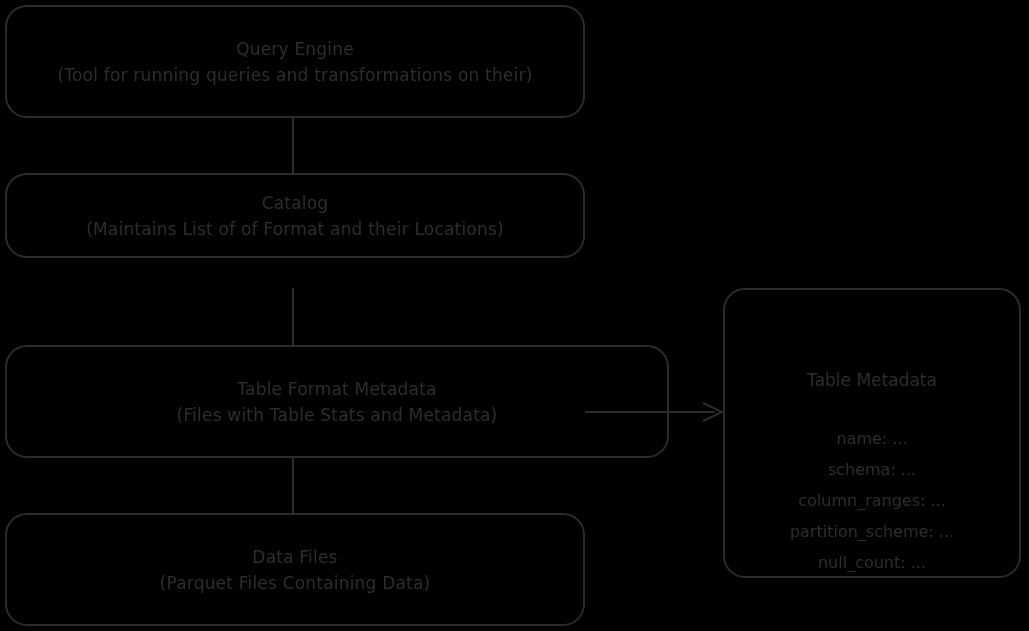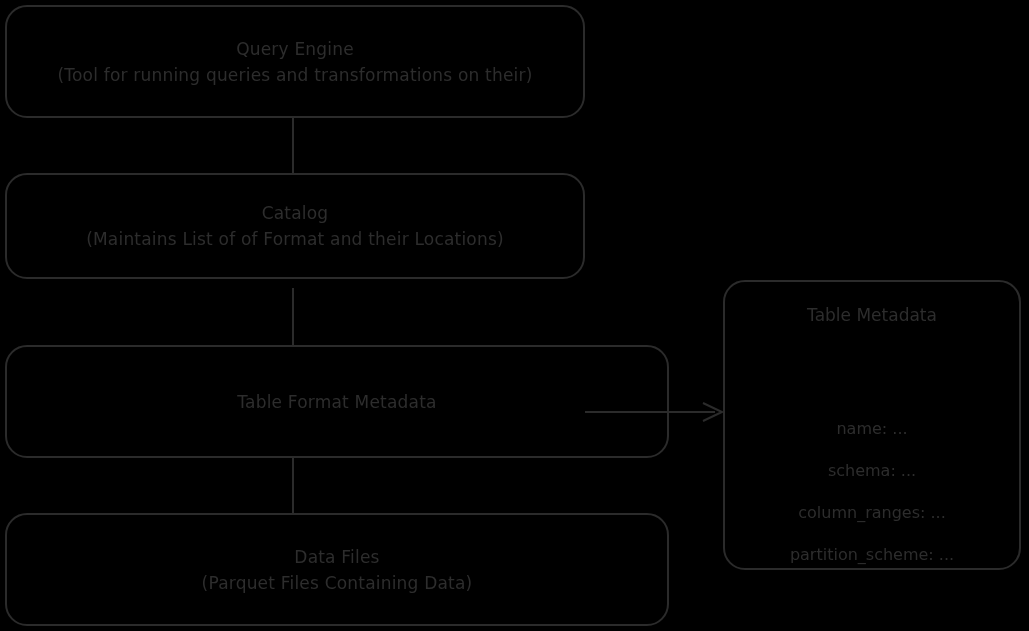--- a/index.html
+++ b/index.html
@@ -51,45 +51,45 @@
   .node .subtitle {
     font-size: 17px;
     line-height: 26px;
     letter-spacing: 0.2px;
     color: #2d2d2d;
     white-space: nowrap;
   }
 
   
   #node-query-engine   { left: 5px;  top: 5px;   width: 580px; height: 113px; }
-  #node-catalog        { left: 5px;  top: 173px; width: 580px; height: 106px; }
+  #node-catalog        { left: 5px;  top: 173px; width: 580px; height: 85px; }
   #node-table-format   { left: 5px;  top: 345px; width: 664px; height: 113px; }
-  #node-data-files     { left: 5px;  top: 513px; width: 664px; height: 113px; }
+  #node-data-files     { left: 5px;  top: 513px; width: 580px; height: 113px; }
 
   
   #node-table-metadata {
     left: 723px;
-    top: 280px;
+    top: 288px;
     width: 298px;
     height: 290px;
-    justify-content: space-between;
+    justify-content: flex-end;
     padding-top: 20px;
   }
   #node-table-metadata .panel-title {
     font-size: 17px;
     line-height: 26px;
     color: #2d2d2d;
     white-space: nowrap;
   }
   #node-table-metadata .field-list {
     margin-top: 32px;
     display: flex;
     flex-direction: column;
     align-items: center;
-    gap: 15px;
+    gap: 4px;
   }
   #node-table-metadata .field {
     font-size: 16px;
     line-height: 27px;
     color: #2d2d2d;
     white-space: nowrap;
   }
 
   
   .connector-v {
@@ -126,20 +126,21 @@
 
   <div class="node" id="node-catalog">
     <div class="title">Catalog</div>
     <div class="subtitle">(Maintains List of of Format and their Locations)</div>
   </div>
 
   <div class="connector-v" id="conn-2"></div>
 
   <div class="node" id="node-table-format">
     <div class="title">Table Format Metadata</div>
+    <div class="subtitle">(Files with Table Stats and Metadata)</div>
   </div>
 
   <div class="connector-v" id="conn-3"></div>
 
   <div class="node" id="node-data-files">
     <div class="title">Data Files</div>
     <div class="subtitle">(Parquet Files Containing Data)</div>
   </div>
 
   <svg id="arrow-to-metadata" viewBox="0 0 142 32">
@@ -147,16 +148,17 @@
     <path d="M 120 7 L 139 16 L 120 25" fill="none" stroke="#2b2b2b" stroke-width="2" stroke-linejoin="miter" stroke-linecap="butt"></path>
   </svg>
 
   <div class="node" id="node-table-metadata">
     <div class="panel-title">Table Metadata</div>
     <div class="field-list">
       <div class="field">name: ...</div>
       <div class="field">schema: ...</div>
       <div class="field">column_ranges: ...</div>
       <div class="field">partition_scheme: ...</div>
+      <div class="field">null_count: ...</div>
     </div>
   </div>
 
 </div>
 
 </body></html>

